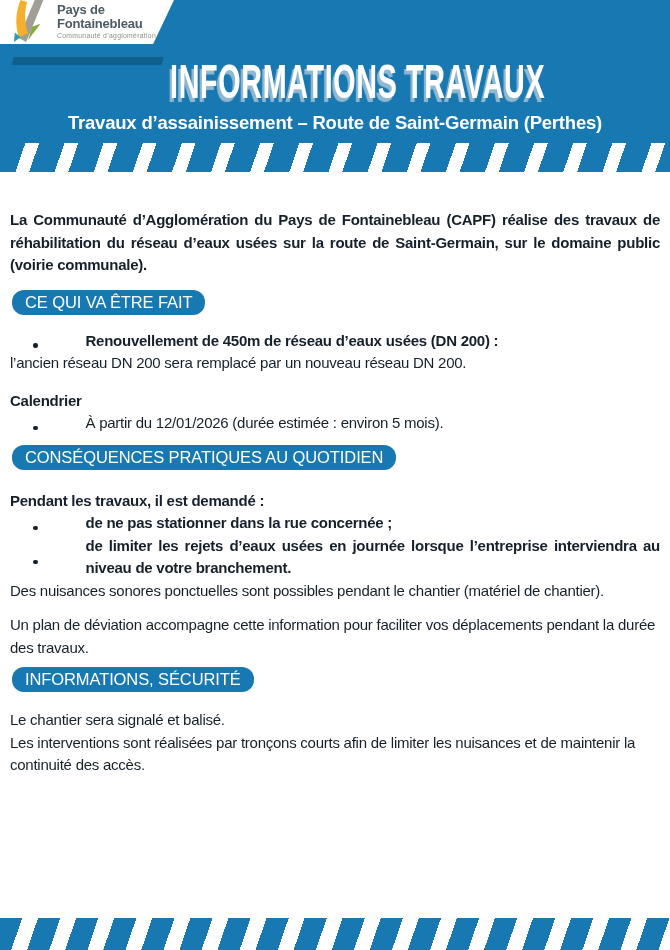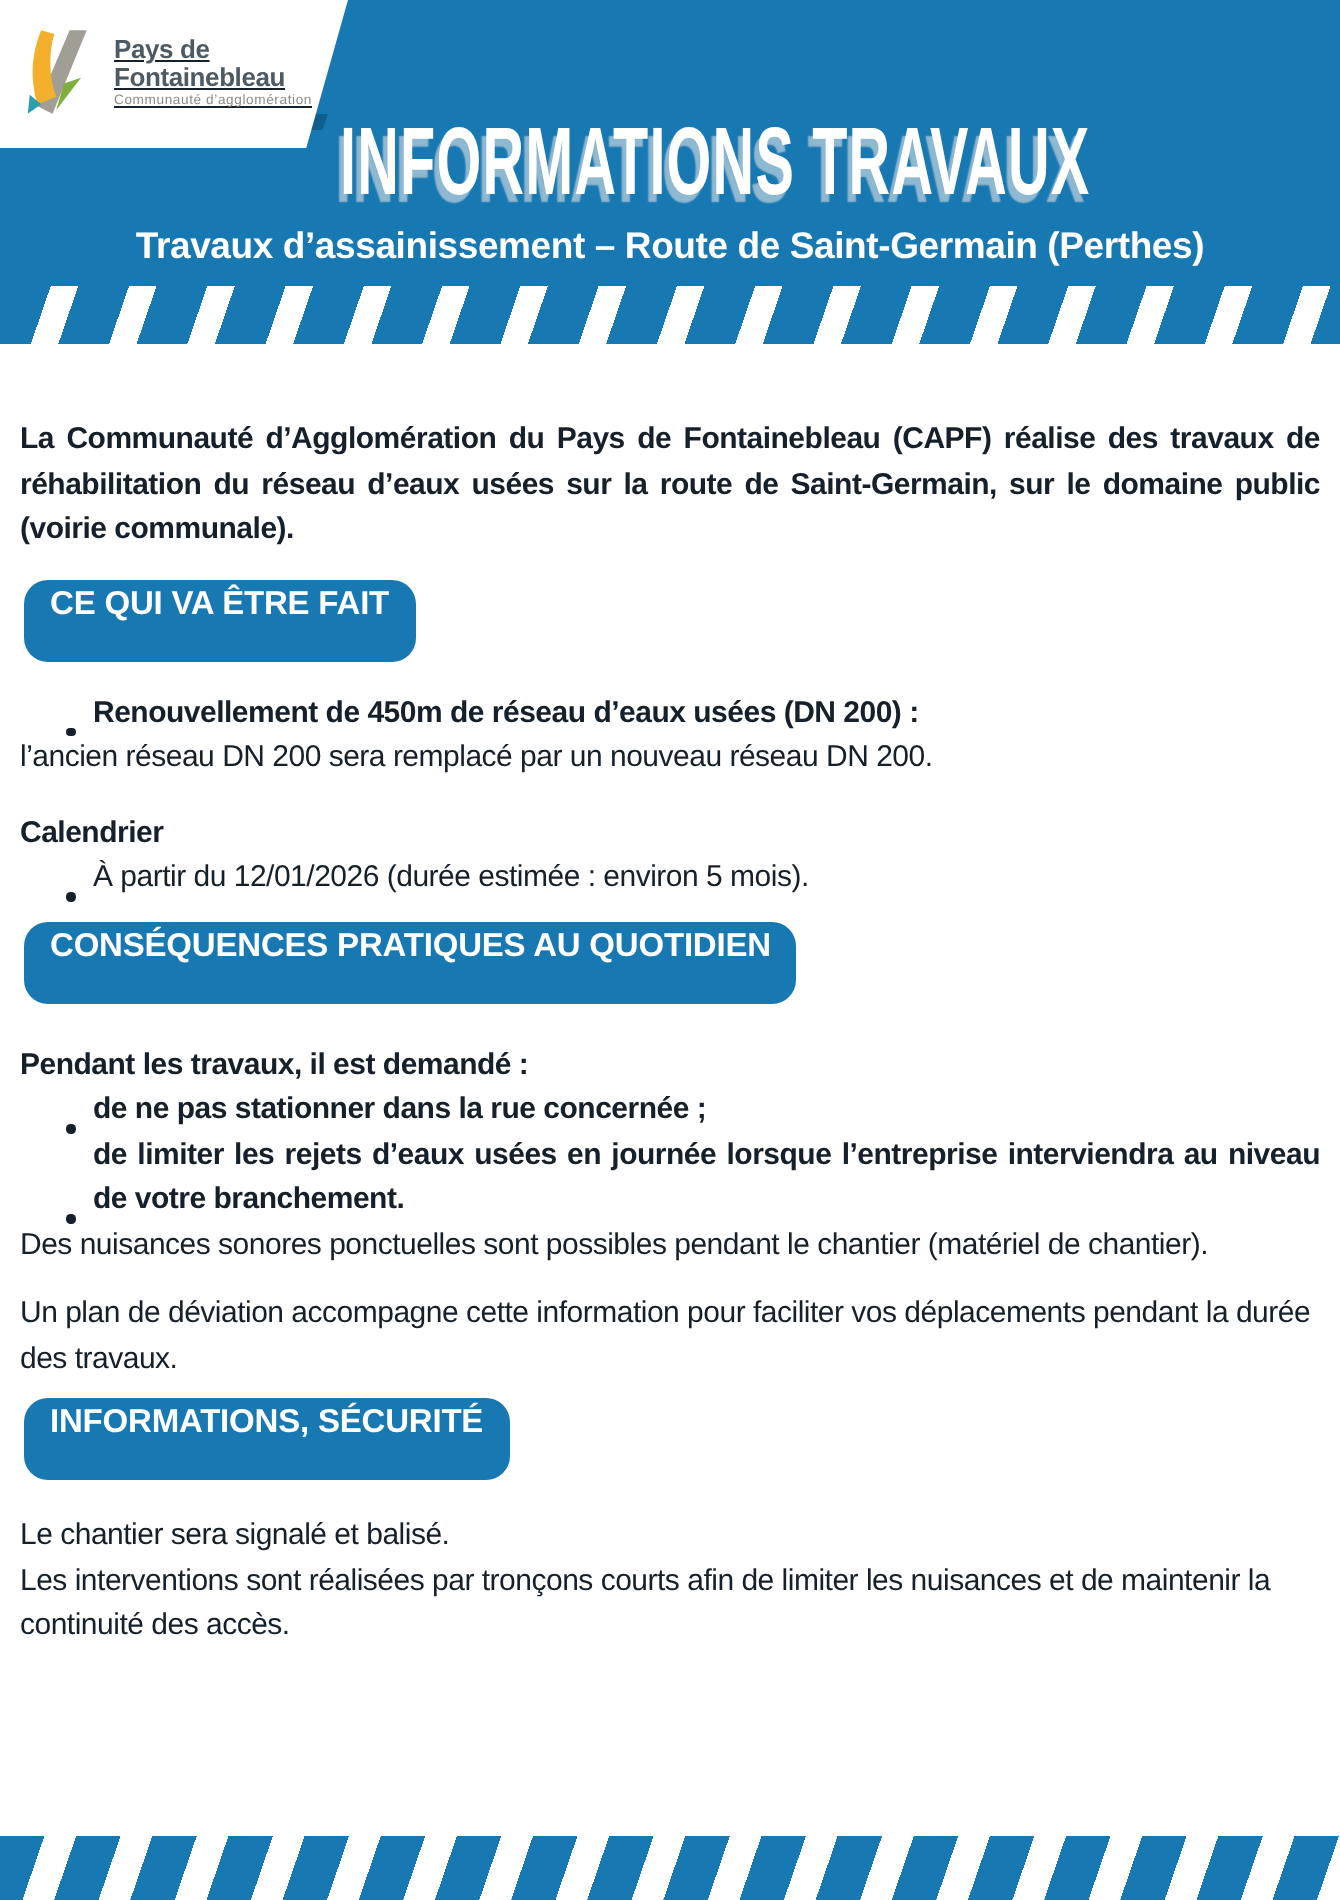--- a/index.html
+++ b/index.html
@@ -13,28 +13,27 @@
     margin:0 auto;
   }
 
   
   .banner{
     position:absolute;top:0;left:0;right:0;height:143px;
     background:#1878b2;
   }
   .logo-block{
     position:absolute;top:0;left:0;
-    width:174px;height:74px;
+    width:174px;height:44px;
     background:#ffffff;
     clip-path:polygon(0 0,100% 0,88% 100%,0 100%);
     display:flex;align-items:center;
     padding:4px 12px 6px 12px;
     box-sizing:border-box;
     gap:7px;
-    text-decoration:underline;
   }
   .logo-mark{flex:0 0 auto;}
   .logo-text{display:flex;flex-direction:column;}
   .logo-name{
     color:#4d5a64;font-weight:bold;font-size:13px;line-height:13.5px;
     letter-spacing:-0.2px;white-space:nowrap;
   }
   .logo-tagline{
     color:#8d8d86;font-size:6.8px;letter-spacing:0.045em;
     margin-top:2px;white-space:nowrap;
@@ -81,35 +80,35 @@
     font-size:15px;line-height:22.5px;
     letter-spacing:-0.25px;
   }
   .intro{
     margin:37px 0 0;
     font-weight:bold;text-align:justify;
   }
   .chip{
     display:inline-block;
     background:#1878b2;color:#ffffff;
-    font-weight:bold;font-size:16.5px;line-height:18px;
-    padding:3px 13px 20px 13px;
+    font-weight:normal;font-size:16.5px;line-height:18px;
+    padding:3px 13px 4px 13px;
     letter-spacing:-0.1px;
     border-radius:12px;
   }
   .chip.c1{margin:13px 0 0 2px;}
   .chip.c2{margin:10px 0 0 2px;}
   .chip.c3{margin:8px 0 0 2px;}
   .block{margin:0;}
   .mt15{margin-top:15px;}
   .mt20{margin-top:20px;}
   .mt12{margin-top:12px;}
   .mt17{margin-top:17px;}
   .bold{font-weight:bold;}
-  .bullet{display:flex;align-items:flex-end;}
+  .bullet{display:flex;align-items:center;gap:39px;}
   .bullet .dot{
     flex:0 0 auto;width:4.5px;height:4.5px;border-radius:50%;
     background:currentColor;
     margin:9.5px 9px 0 23px;
   }
   .bullet .txt{flex:1 1 auto;}
   .bullet.justify .txt{text-align:justify;}
   p{margin:0;}
 </style>
 </head>

